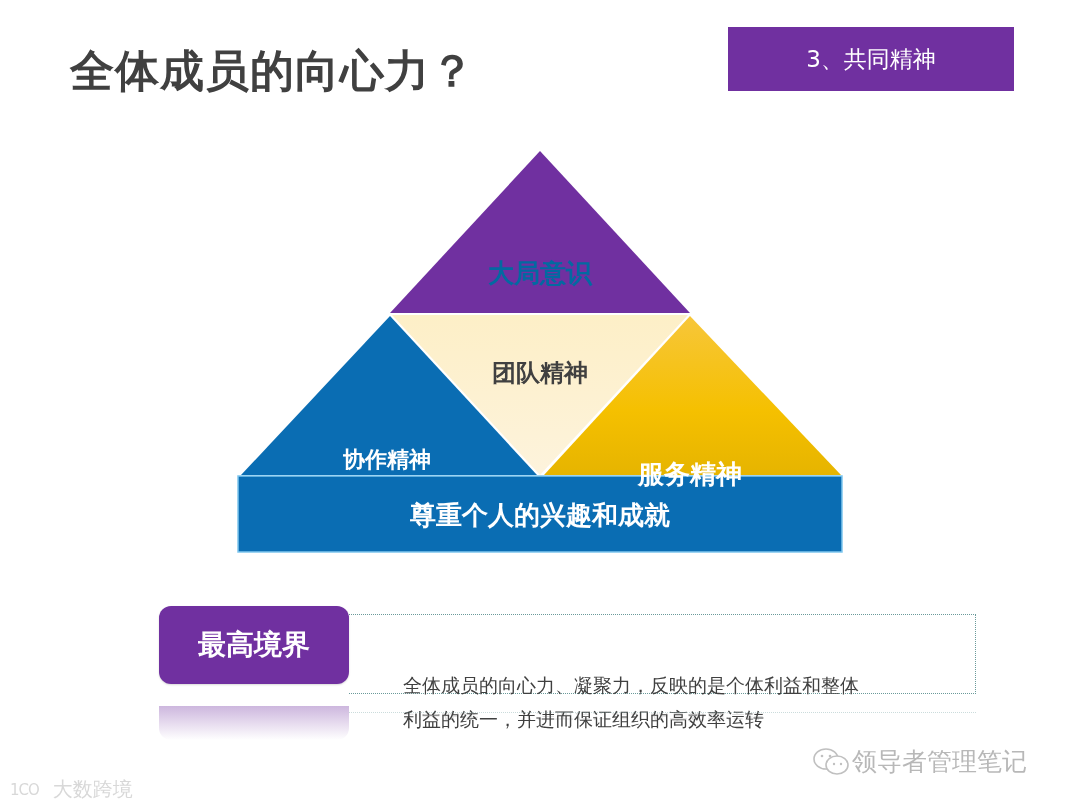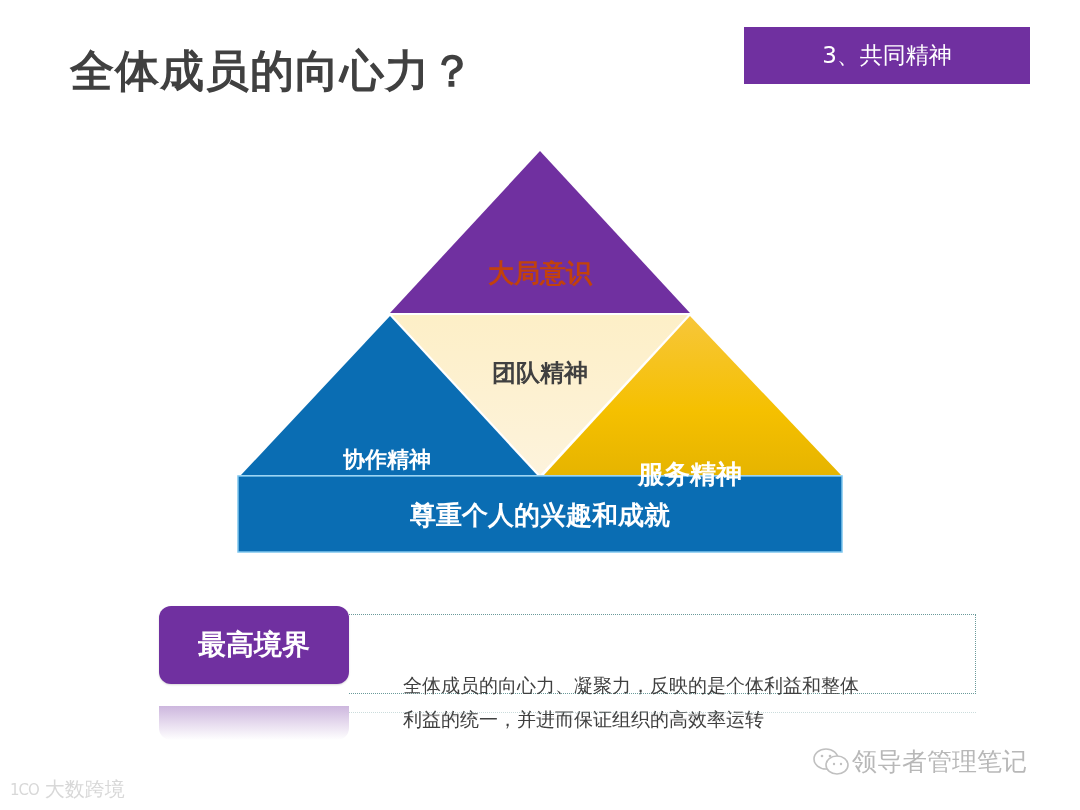--- a/index.html
+++ b/index.html
@@ -7,31 +7,31 @@
       width: 1080px; height: 810px; position: relative; overflow: hidden;
       background: #ffffff;
       font-family: "DejaVu Sans", "Liberation Sans", sans-serif;
     }
     .title {
       position: absolute; left: 70px; top: 42px;
       font-size: 44px; font-weight: bold; color: #404040;
       letter-spacing: 1px; white-space: nowrap;
     }
     .section-badge {
-      position: absolute; left: 744px; top: 27px; width: 286px; height: 57px;
+      position: absolute; left: 728px; top: 27px; width: 286px; height: 64px;
       background: #7030a0;
       display: flex; align-items: center; justify-content: center;
       color: #ffffff; font-size: 23px;
     }
     .pyramid { position: absolute; left: 0; top: 0; width: 1080px; height: 810px; }
     .tri-label {
       position: absolute; font-weight: bold; white-space: nowrap;
       transform: translate(-50%, -50%);
     }
-    .lbl-top { left: 540px; top: 273px; font-size: 26px; color: #c2410c; }
+    .lbl-top { left: 540px; top: 273px; font-size: 26px; color: #0369a1; }
     .lbl-center { left: 540px; top: 373px; font-size: 24px; color: #404040; }
     .lbl-left { left: 387px; top: 436px; font-size: 22px; color: #ffffff; margin-top: 24px; }
     .lbl-right { left: 690px; top: 436px; font-size: 26px; color: #ffffff; margin-top: 38px; }
     .lbl-base { left: 540px; top: 515px; font-size: 26px; color: #ffffff; }
 
     .highest-box {
       position: absolute; left: 159px; top: 606px; width: 190px; height: 78px;
       background: #7030a0; border-radius: 12px;
       display: flex; align-items: center; justify-content: center;
       color: #ffffff; font-size: 28px; font-weight: bold;
@@ -56,21 +56,21 @@
       border-top: 1px dotted rgba(106,154,154,0.35);
       overflow: hidden;
     }
     .desc-reflect-text {
       position: absolute; left: 54px; top: -18px;
       font-size: 19px; line-height: 34px; color: rgba(64,64,64,0.18);
       transform: scaleY(-1); white-space: nowrap;
     }
     .watermark-left {
       position: absolute; left: 10px; top: 776px;
-      display: flex; align-items: center; gap: 6px;
+      display: flex; align-items: center; gap: 14px;
       color: #d8d8d8; font-size: 20px;
     }
     .logo-mark { font-size: 15px; color: #d8d8d8; letter-spacing: -1px; }
     .watermark-right {
       position: absolute; left: 812px; top: 745px;
       display: flex; align-items: center; gap: 0;
       color: #b8b8b8; font-size: 25px;
     }
   </style>
 </head>

